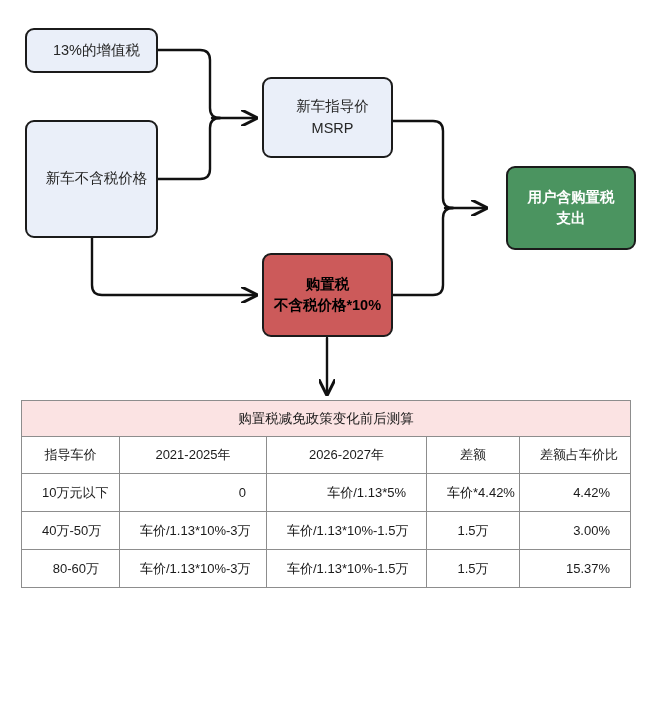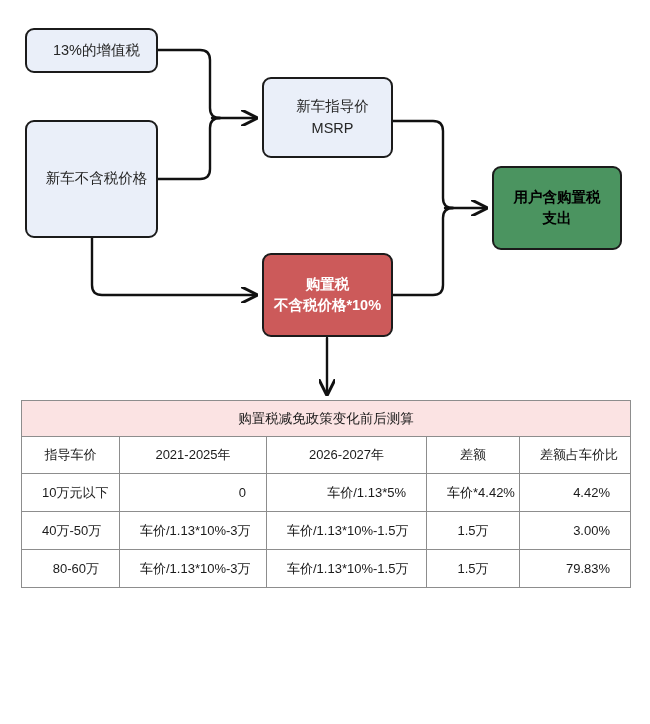--- a/index.html
+++ b/index.html
@@ -43,27 +43,28 @@
     font-size: 14.5px;
     z-index: 3;
   }
   .node.blue {
     background: #eaeff9;
     color: #262626;
     padding-left: 10px;
   }
   .node.red {
     background: #cc5a5a;
+    color: #000000;
+    font-weight: bold;
+  }
+  .node.green {
+    background: #4b9460;
     color: #ffffff;
     font-weight: bold;
-  }
-  .node.green {
-    background: #4b9460;
-    color: #000000;
-    font-weight: bold;
+    margin-left: 14px;
   }
   .node span { display: block; white-space: pre-line; }
 
   #node-vat      { left: 25px;  top: 28px;  width: 133px; height: 45px; }
   #node-netprice { left: 25px;  top: 120px; width: 133px; height: 118px; }
   #node-msrp     { left: 262px; top: 77px;  width: 131px; height: 81px; }
   #node-purtax   { left: 262px; top: 253px; width: 131px; height: 84px; }
   #node-userexp  { left: 492px; top: 166px; width: 130px; height: 84px; }
 
   
@@ -192,16 +193,16 @@
       <td>车价/1.13*10%-3万</td>
       <td>车价/1.13*10%-1.5万</td>
       <td class="c4">1.5万</td>
       <td>3.00%</td>
     </tr>
     <tr>
       <td>80-60万</td>
       <td>车价/1.13*10%-3万</td>
       <td>车价/1.13*10%-1.5万</td>
       <td class="c4">1.5万</td>
-      <td>79.83%</td>
+      <td>15.37%</td>
     </tr>
   </tbody>
 </table>
 
 </body></html>

